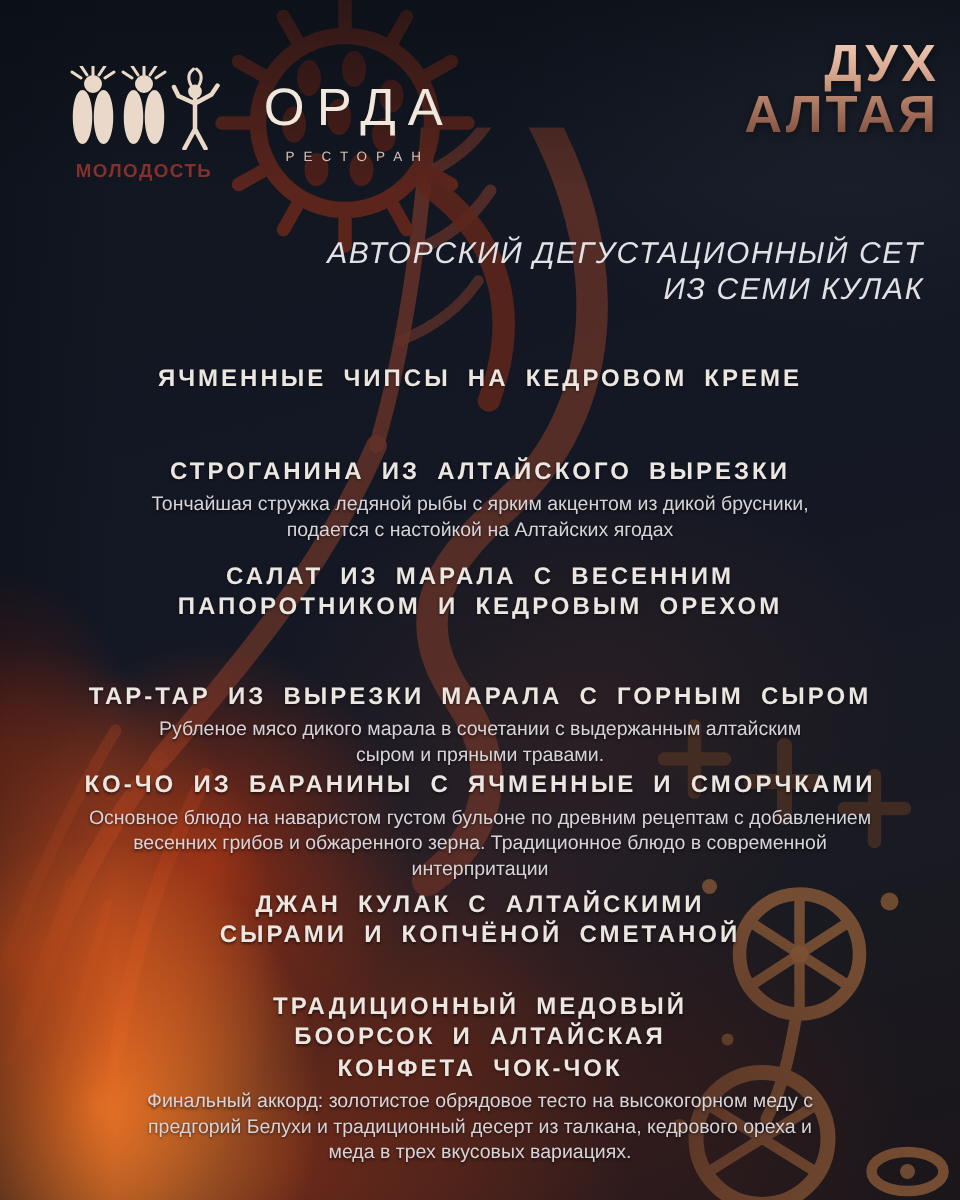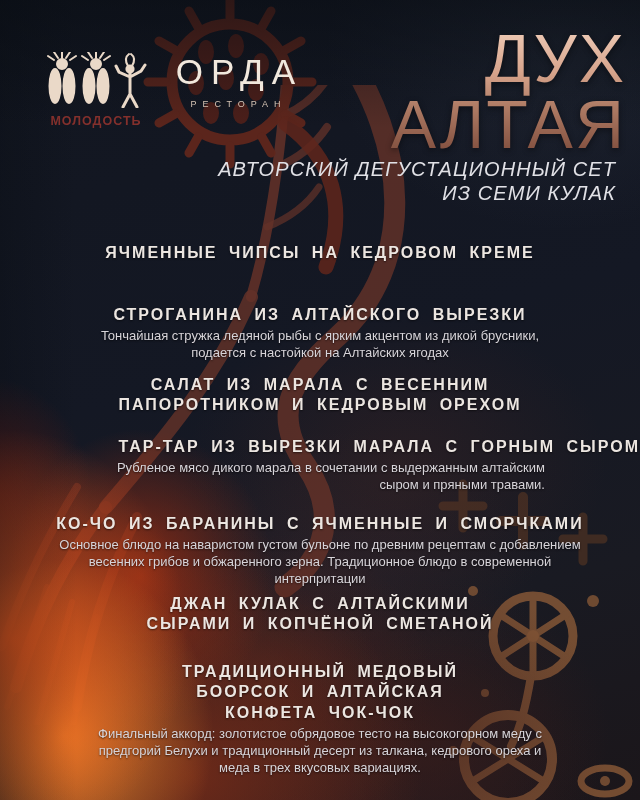--- a/index.html
+++ b/index.html
@@ -36,37 +36,37 @@
   .vignette{ position:absolute; inset:0; pointer-events:none;
     background:linear-gradient(180deg, rgba(8,12,18,.55) 0%, rgba(8,12,18,0) 16%),
                linear-gradient(90deg, rgba(8,12,18,.35) 0%, rgba(8,12,18,0) 12%);
   }
   svg.deco{ position:absolute; pointer-events:none; }
   #deer-svg{ left:-15px; top:85px; opacity:.92; }
   #sun-svg{ left:120px; top:-18px; opacity:.95; }
   #rocks-svg{ right:-8px; bottom:-6px; opacity:.95; }
 
   
-  .brand-left{ position:absolute; left:36px; top:52px; width:120px; text-align:center; }
+  .brand-left{ position:absolute; left:36px; top:44px; width:120px; text-align:center; }
   .brand-left .label{
     margin-top:2px; font-size:12.5px; font-weight:bold; letter-spacing:1px;
     color:#84302c; white-space:nowrap;
   }
   .brand-center{ position:absolute; left:163px; top:52px; width:145px; text-align:center; }
   .brand-center .orda{
     font-size:35px; font-weight:300; letter-spacing:8px; padding-left:8px;
     color:#f1e8dd;
   }
   .brand-center .rest{
     margin-top:7px; font-size:9px; font-weight:400; letter-spacing:6px; padding-left:6px;
     color:#d3c2b3;
   }
   .main-title{
     position:absolute; right:14px; top:26px; text-align:right;
-    font-size:68px; font-weight:normal; letter-spacing:2px; line-height:.97;
+    font-size:35px; font-weight:bold; letter-spacing:2px; line-height:.97;
     background:linear-gradient(180deg,#efcdb9 0%, #d7a48c 35%, #b07d66 60%, #7c4a3a 100%);
     -webkit-background-clip:text; background-clip:text; color:transparent;
     filter:drop-shadow(0 2px 3px rgba(0,0,0,.45));
     white-space:pre-line;
   }
   .subtitle{
     position:absolute; right:24px; top:157px; text-align:right;
     font-size:20px; font-style:italic; font-weight:300; letter-spacing:1.1px;
     line-height:1.22; color:#e1e1e6; white-space:pre-line;
   }
@@ -78,21 +78,21 @@
     word-spacing:5px; line-height:1.28; color:#ece6e1;
     text-shadow:0 1px 2px rgba(0,0,0,.55);
   }
   .menu-item .d{
     display:block; margin:3px auto 0; font-size:13px; font-weight:400;
     line-height:1.3; color:#d7d4d9; text-shadow:0 1px 2px rgba(0,0,0,.6);
   }
   .mi0{ top:243px; }
   .mi1{ top:305px; } .mi1 .d{ max-width:470px; }
   .mi2{ top:375px; } .mi2 .t{ max-width:470px; }
-  .mi3{ top:437px;text-align:right; } .mi3 .d{ max-width:450px; }
+  .mi3{ top:455px; } .mi3 .d{ max-width:450px; }
   .mi4{ top:514px; } .mi4 .d{ max-width:545px; }
   .mi5{ top:594px; } .mi5 .t{ max-width:370px; } .mi5 .d{ max-width:610px; }
   .mi6{ top:662px; } .mi6 .t{ max-width:350px; } .mi6 .d{ max-width:455px; }
 </style>
 </head>
 <body>
 
 <div id="poster">
 
   <div class="glow-layer"></div>

